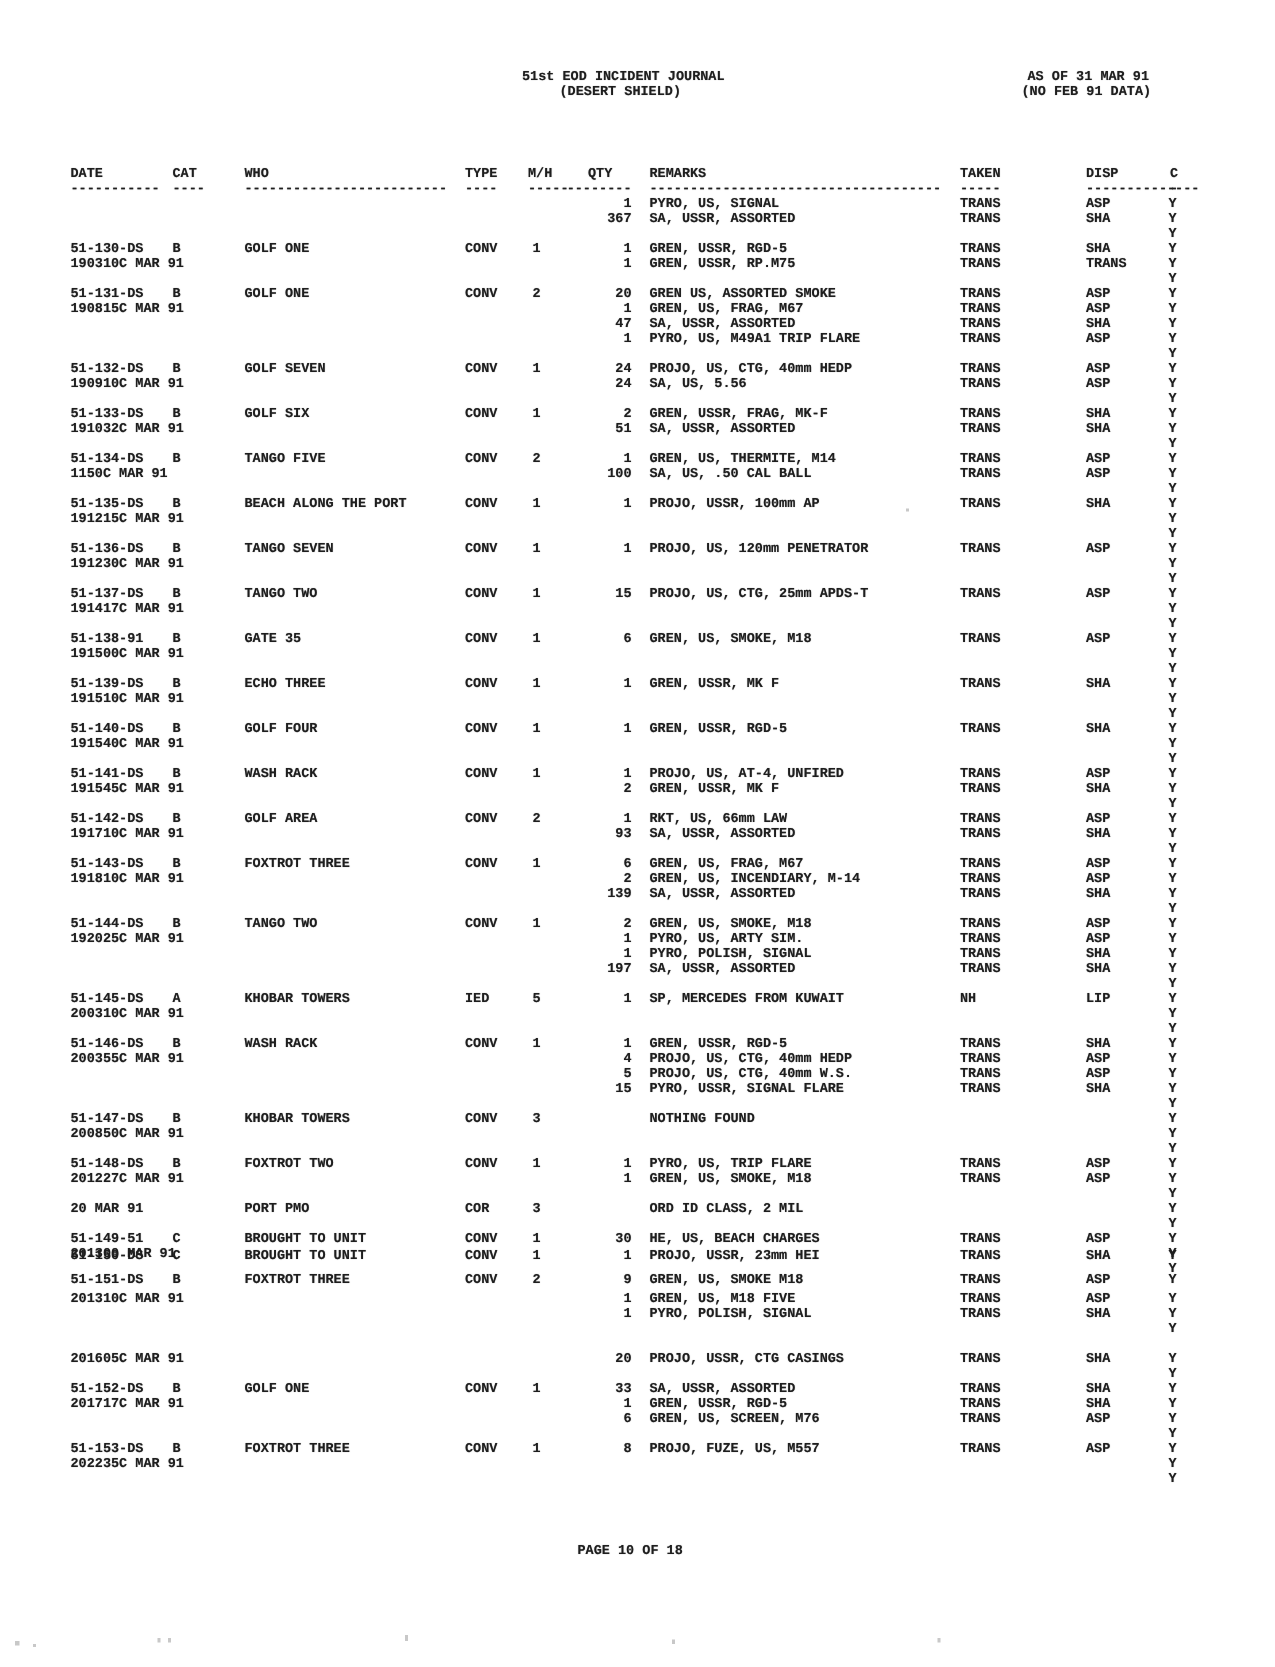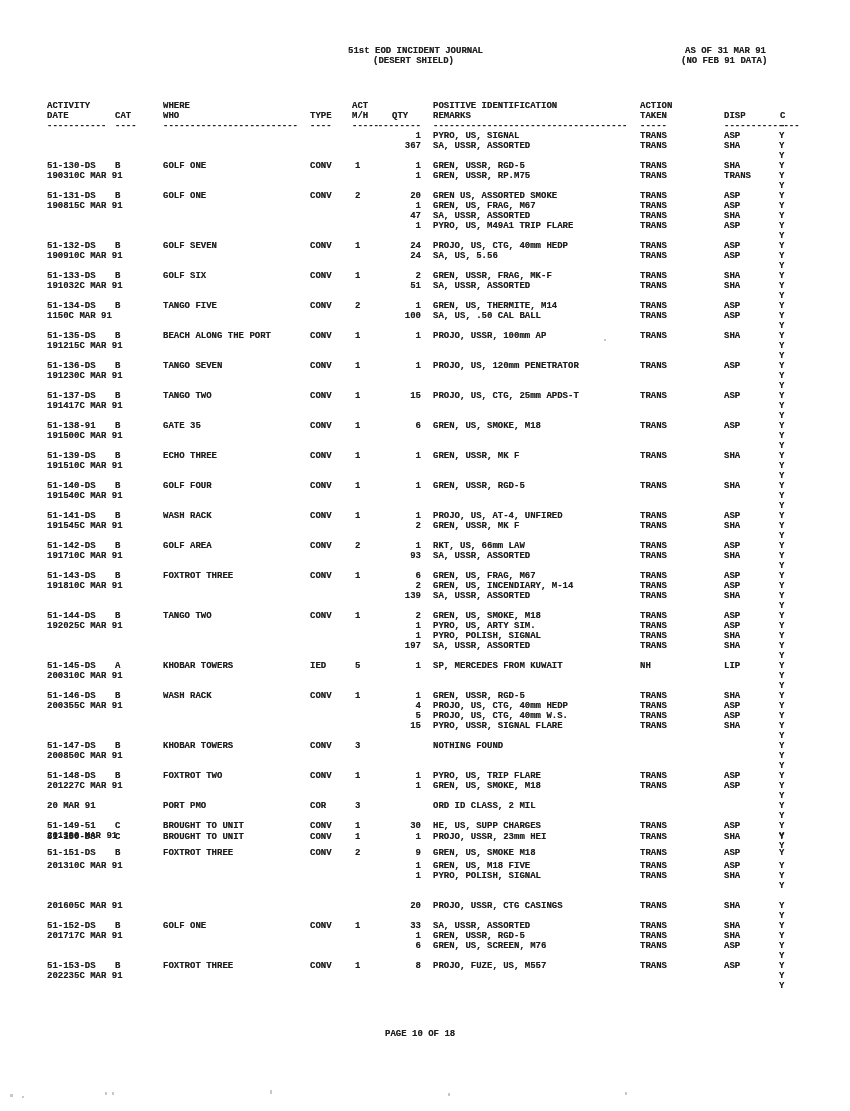--- a/index.html
+++ b/index.html
@@ -34,27 +34,20 @@
 </head>
 <body>
 
 <div class="page">
 
   <div class="abs" style="left:348px;top:46px;">51st EOD INCIDENT JOURNAL</div>
   <div class="abs" style="left:373px;top:56px;">(DESERT SHIELD)</div>
   <div class="abs" style="left:685px;top:46px;">AS OF 31 MAR 91</div>
   <div class="abs" style="left:681px;top:56px;">(NO FEB 91 DATA)</div>
 
-  <div class="line" style="top:101px;">
-    <span class="cell col-activity">ACTIVITY</span>
-    <span class="cell col-who">WHERE</span>
-    <span class="cell col-mh" style="left:352px;">ACT</span>
-    <span class="cell col-remarks">POSITIVE IDENTIFICATION</span>
-    <span class="cell col-taken">ACTION</span>
-  </div>
 
   <div class="line" style="top:111px;">
     <span class="cell col-activity">DATE</span>
     <span class="cell col-cat">CAT</span>
     <span class="cell col-who">WHO</span>
     <span class="cell col-type">TYPE</span>
     <span class="cell col-mh" style="left:352px;">M/H</span>
     <span class="cell" style="left:392px;">QTY</span>
     <span class="cell col-remarks">REMARKS</span>
     <span class="cell col-taken">TAKEN</span>
@@ -555,21 +548,21 @@
       <div class="line" style="top: 811px;">
         <span class="cell col-c">Y</span>
       </div>
       <div class="line" style="top: 821px;">
         <span class="cell col-activity">51-149-51</span>
         <span class="cell col-cat">C</span>
         <span class="cell col-who">BROUGHT TO UNIT</span>
         <span class="cell col-type">CONV</span>
         <span class="cell col-mh">1</span>
         <span class="cell col-qty">30</span>
-        <span class="cell col-remarks">HE, US, SUPP CHARGES</span>
+        <span class="cell col-remarks">HE, US, BEACH CHARGES</span>
         <span class="cell col-taken">TRANS</span>
         <span class="cell col-disp">ASP</span>
         <span class="cell col-c">Y</span>
       </div>
       <div class="line" style="top: 831px;">
         <span class="cell col-activity">201300 MAR 91</span>
         <span class="cell col-c">Y</span>
       </div>
       <div class="line" style="top: 841px;">
         <span class="cell col-c">Y</span>

